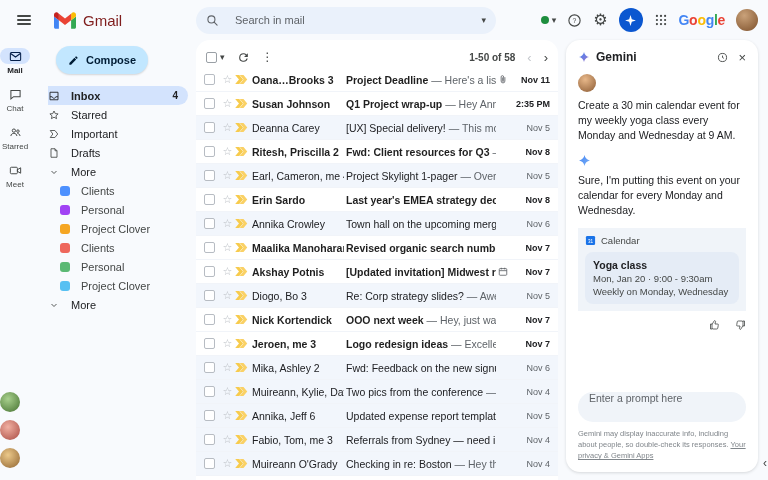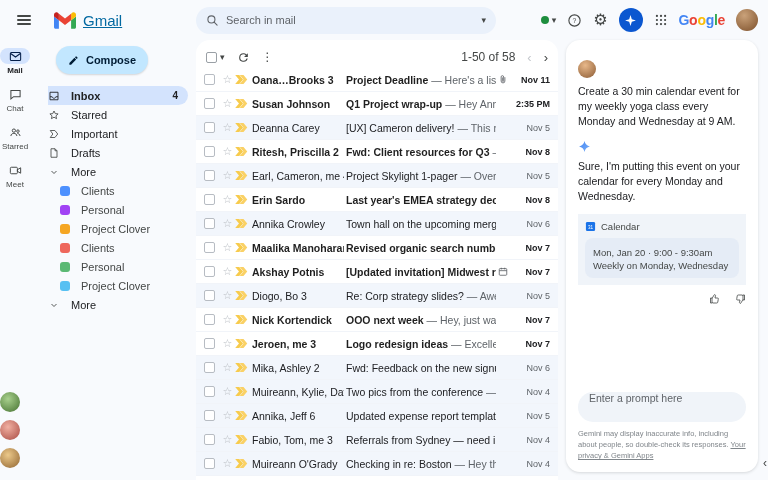--- a/index.html
+++ b/index.html
@@ -9,22 +9,22 @@
     font-family:"Liberation Sans","DejaVu Sans",sans-serif;
     color:#202124; font-size:11px;
   }
   svg { display:block; }
 
   
   .topbar { height:40px; display:flex; align-items:center; }
   .menu-btn { width:48px; display:flex; justify-content:center; cursor:pointer; }
   .burger span { display:block; width:14px; height:2px; background:#444746; margin:2.3px 0; border-radius:1px; }
   .logo { width:148px; display:flex; align-items:center; gap:7px; padding-left:6px; }
-  .logo-text { font-size:15px; color:#0369a1;text-decoration:underline; }
-  .search { width:300px; height:27px; background:#eaf1fb; border-radius:14px; display:flex; align-items:center; padding:0 10px; gap:7px; }
+  .logo-text { font-size:15px; color:#7f1d1d; }
+  .search { width:300px; height:27px; background:#eaf1fb; border-radius:14px; display:flex; align-items:center; padding:0 10px; gap:16px; }
   .search input { border:0; background:transparent; outline:0; flex:1; font-size:11px; color:#202124; font-family:inherit; }
   .search input::placeholder { color:#5f6368; }
   .caret { font-size:9px; color:#444746; }
   .tb-right { margin-left:auto; display:flex; align-items:center; gap:11px; padding-right:10px; }
   .tb-ic { display:flex; align-items:center; cursor:pointer; }
   .status { display:flex; align-items:center; gap:3px; }
   .status-dot { width:8px; height:8px; border-radius:50%; background:#1e8e3e; }
   .gear { font-size:16px; color:#444746; line-height:1; }
   .gem-btn { width:24px; height:24px; border-radius:50%; background:#0b57d0; display:flex; align-items:center; justify-content:center; }
   .google-logo { font-size:14px; font-weight:700; letter-spacing:-.3px; }
@@ -60,21 +60,21 @@
   .plus { margin-left:auto; cursor:pointer; display:flex; }
   .label-item { height:19px; display:flex; align-items:center; padding-left:12px; color:#444746; cursor:pointer; }
   .chip { width:10px; height:10px; border-radius:3px; margin-right:11px; }
 
   
   .list-card { width:362px; background:#fff; border-radius:14px 14px 0 0; display:flex; flex-direction:column; overflow:hidden; }
   .toolbar { height:28px; display:flex; align-items:center; padding:6px 10px 0 10px; gap:12px; }
   .tgroup { display:flex; align-items:center; gap:3px; cursor:pointer; }
   .cb { width:11px; height:11px; border:1.5px solid #9aa0a6; border-radius:2px; background:#fff; }
   .morev { font-size:12px; color:#444746; cursor:pointer; }
-  .range { margin-left:auto; font-size:12px; color:#444746; }
+  .range { margin-left:auto; font-size:10px; color:#444746;font-weight:bold; }
   .pg { font-size:13px; color:#444746; cursor:pointer; line-height:1; }
   .pg.disabled { color:#c4c7cc; }
   .rows { flex:1; }
   .row { height:24px; display:flex; align-items:center; padding:0 8px 0 6px; font-size:10.5px; border-bottom:1px solid #f1f4f9; background:#fff; cursor:pointer; }
   .row.read { background:#f2f6fc; }
   .row .cb { margin:0 5px 0 2px; border-color:#b7bcc3; }
   .star { width:15px; color:#bdc1c6; font-size:11px; text-align:center; }
   .imp { width:17px; display:flex; }
   .sender { width:92px; overflow:hidden; white-space:nowrap; }
   .subjline { flex:1; overflow:hidden; white-space:nowrap; margin-left:2px; }
@@ -375,21 +375,21 @@
   <div class="row read">
     <span class="cb"></span>
     <span class="star">☆</span>
     <span class="imp">
       <svg width="13" height="9" viewBox="0 0 14 10">
               <path d="M0 0h4.5l4.2 5-4.2 5H0l4.2-5z" fill="#f7cb4d"></path>
               <path d="M5 0h4.2l4.2 5-4.2 5H5l4.2-5z" fill="#fad165"></path>
             </svg>
     </span>
     <span class="sender">Deanna Carey</span>
-    <span class="subjline"><span class="subj">[UX] Cameron delivery!</span><span class="snip"> — This month's…</span></span>
+    <span class="subjline"><span class="subj">[UX] Special delivery!</span><span class="snip"> — This month's…</span></span>
     <span class="att"></span>
     <span class="date">Nov 5</span>
   </div>
 
   <div class="row unread">
     <span class="cb"></span>
     <span class="star">☆</span>
     <span class="imp">
       <svg width="13" height="9" viewBox="0 0 14 10">
               <path d="M0 0h4.5l4.2 5-4.2 5H0l4.2-5z" fill="#f7cb4d"></path>
@@ -598,20 +598,43 @@
     </span>
     <span class="sender">Muireann O'Grady</span>
     <span class="subjline"><span class="subj">Checking in re: Boston</span><span class="snip"> — Hey there…</span></span>
     <span class="att"></span>
     <span class="date">Nov 4</span>
   </div>
 </div>
   </main>
 
   <aside class="gemini-card">
+    <div class="g-head">
+      <span>
+        <svg width="12" height="12" viewBox="0 0 24 24">
+            <defs>
+              <linearGradient id="gg1" x1="0" y1="0" x2="1" y2="1">
+                <stop offset="0" stop-color="#4285f4"></stop>
+                <stop offset="1" stop-color="#9b72cb"></stop>
+              </linearGradient>
+            </defs>
+            <path d="M12 2c.8 5.2 4.8 9.2 10 10-5.2.8-9.2 4.8-10 10-.8-5.2-4.8-9.2-10-10 5.2-.8 9.2-4.8 10-10z" fill="url(#gg1)"></path>
+          </svg>
+      </span>
+      <span class="g-title">Gemini</span>
+      <span class="g-actions">
+        <span>
+            <svg width="13" height="13" viewBox="0 0 24 24" fill="none" stroke="#444746" stroke-width="1.7">
+              <circle cx="12" cy="12" r="7.5"></circle>
+              <path d="M12 8.5V12l2.5 1.5"></path>
+            </svg>
+          </span>
+        <span class="g-close">×</span>
+      </span>
+    </div>
     <span class="g-avatar"></span>
     <p class="g-prompt">Create a 30 min calendar event for my weekly yoga class every Monday and Wednesday at 9 AM.</p>
     <span class="g-spark2">
       <svg width="13" height="13" viewBox="0 0 24 24">
           <defs>
             <linearGradient id="gg2" x1="0" y1="0" x2="1" y2="1">
               <stop offset="0" stop-color="#4285f4"></stop>
               <stop offset="1" stop-color="#7fb2f6"></stop>
             </linearGradient>
           </defs>
@@ -623,20 +646,21 @@
       <div class="g-card-head">
         <span>
           <svg width="11" height="11" viewBox="0 0 24 24">
               <rect x="2" y="2" width="20" height="20" rx="3" fill="#1a73e8"></rect>
               <text x="12" y="16.5" font-size="10" fill="#fff" text-anchor="middle">31</text>
             </svg>
         </span>
         <span>Calendar</span>
       </div>
       <div class="g-event">
+        <div class="g-event-title">Yoga class</div>
         <div class="g-event-time">Mon, Jan 20 · 9:00 - 9:30am</div>
         <div class="g-event-recur">Weekly on Monday, Wednesday</div>
       </div>
     </div>
     <div class="g-feedback">
       <span>
         <svg width="12" height="12" viewBox="0 0 24 24" fill="none" stroke="#444746" stroke-width="1.6">
             <path d="M3 10h3v10H3z"></path>
             <path d="M6 19l2 1h7.5a2 2 0 0 0 2-1.7l1-5.6A2 2 0 0 0 16.5 10H12l.9-4.3A1.6 1.6 0 0 0 10 4.2L6 11"></path>
           </svg>

